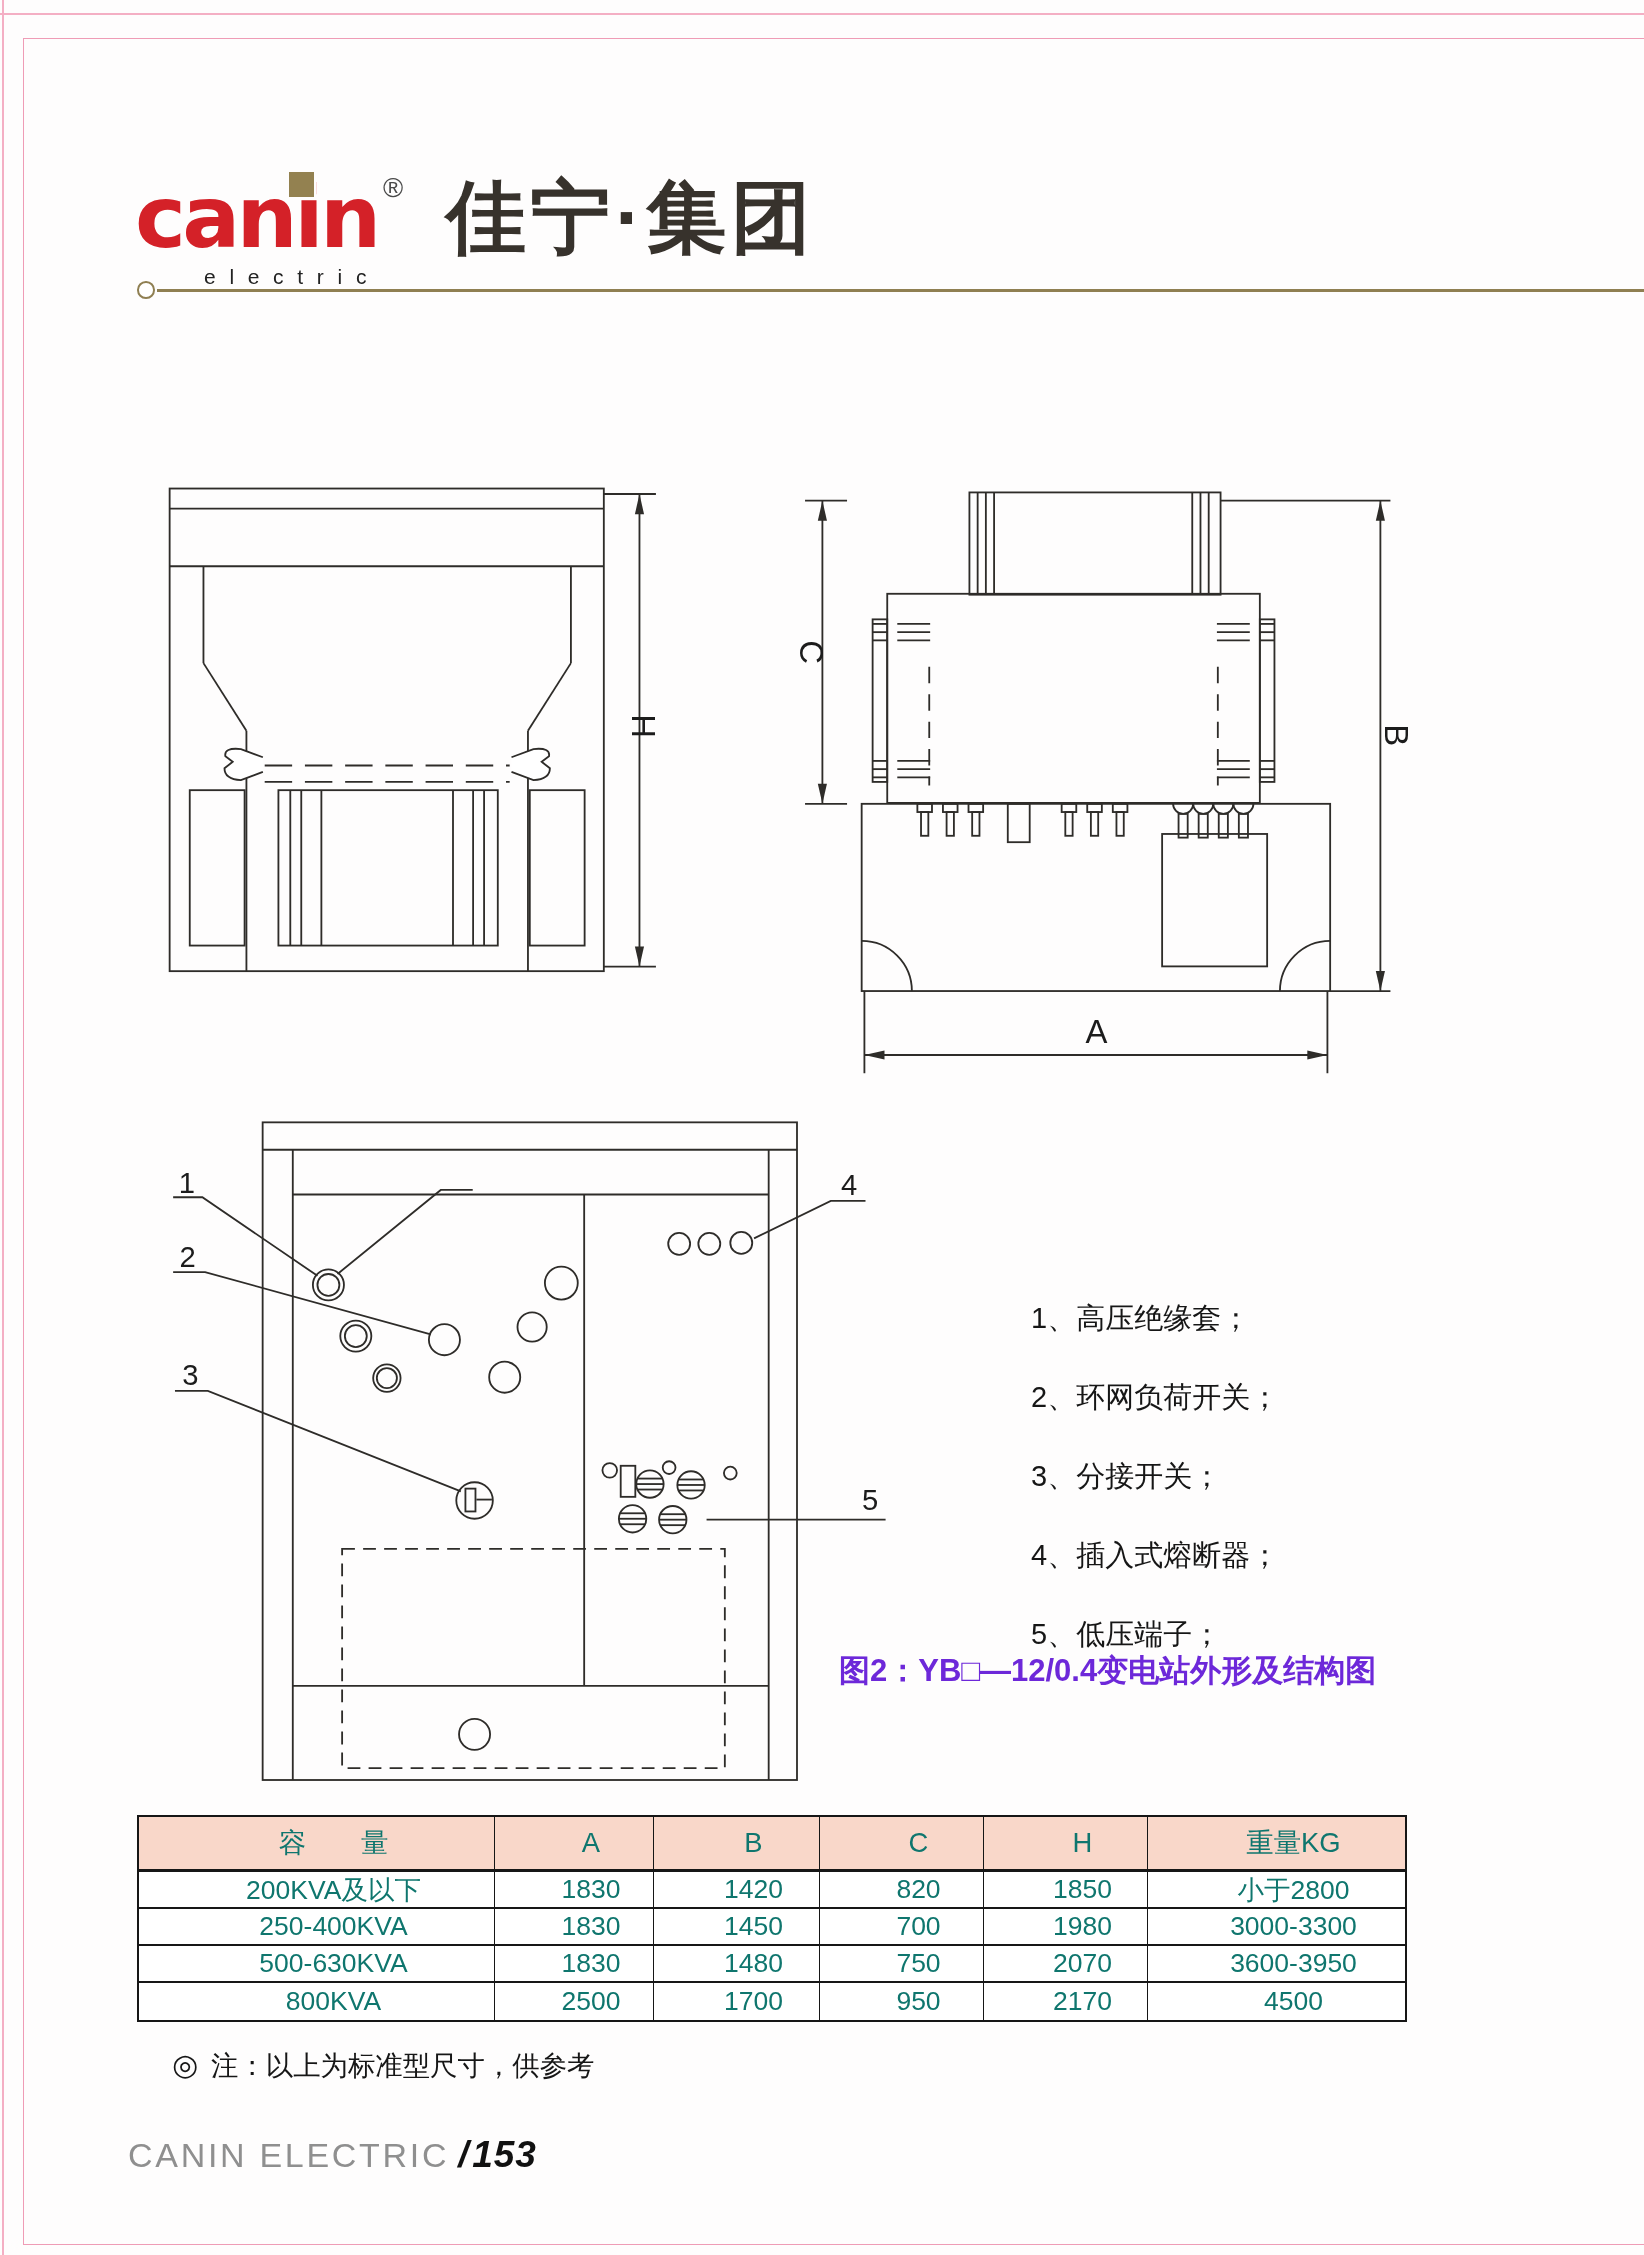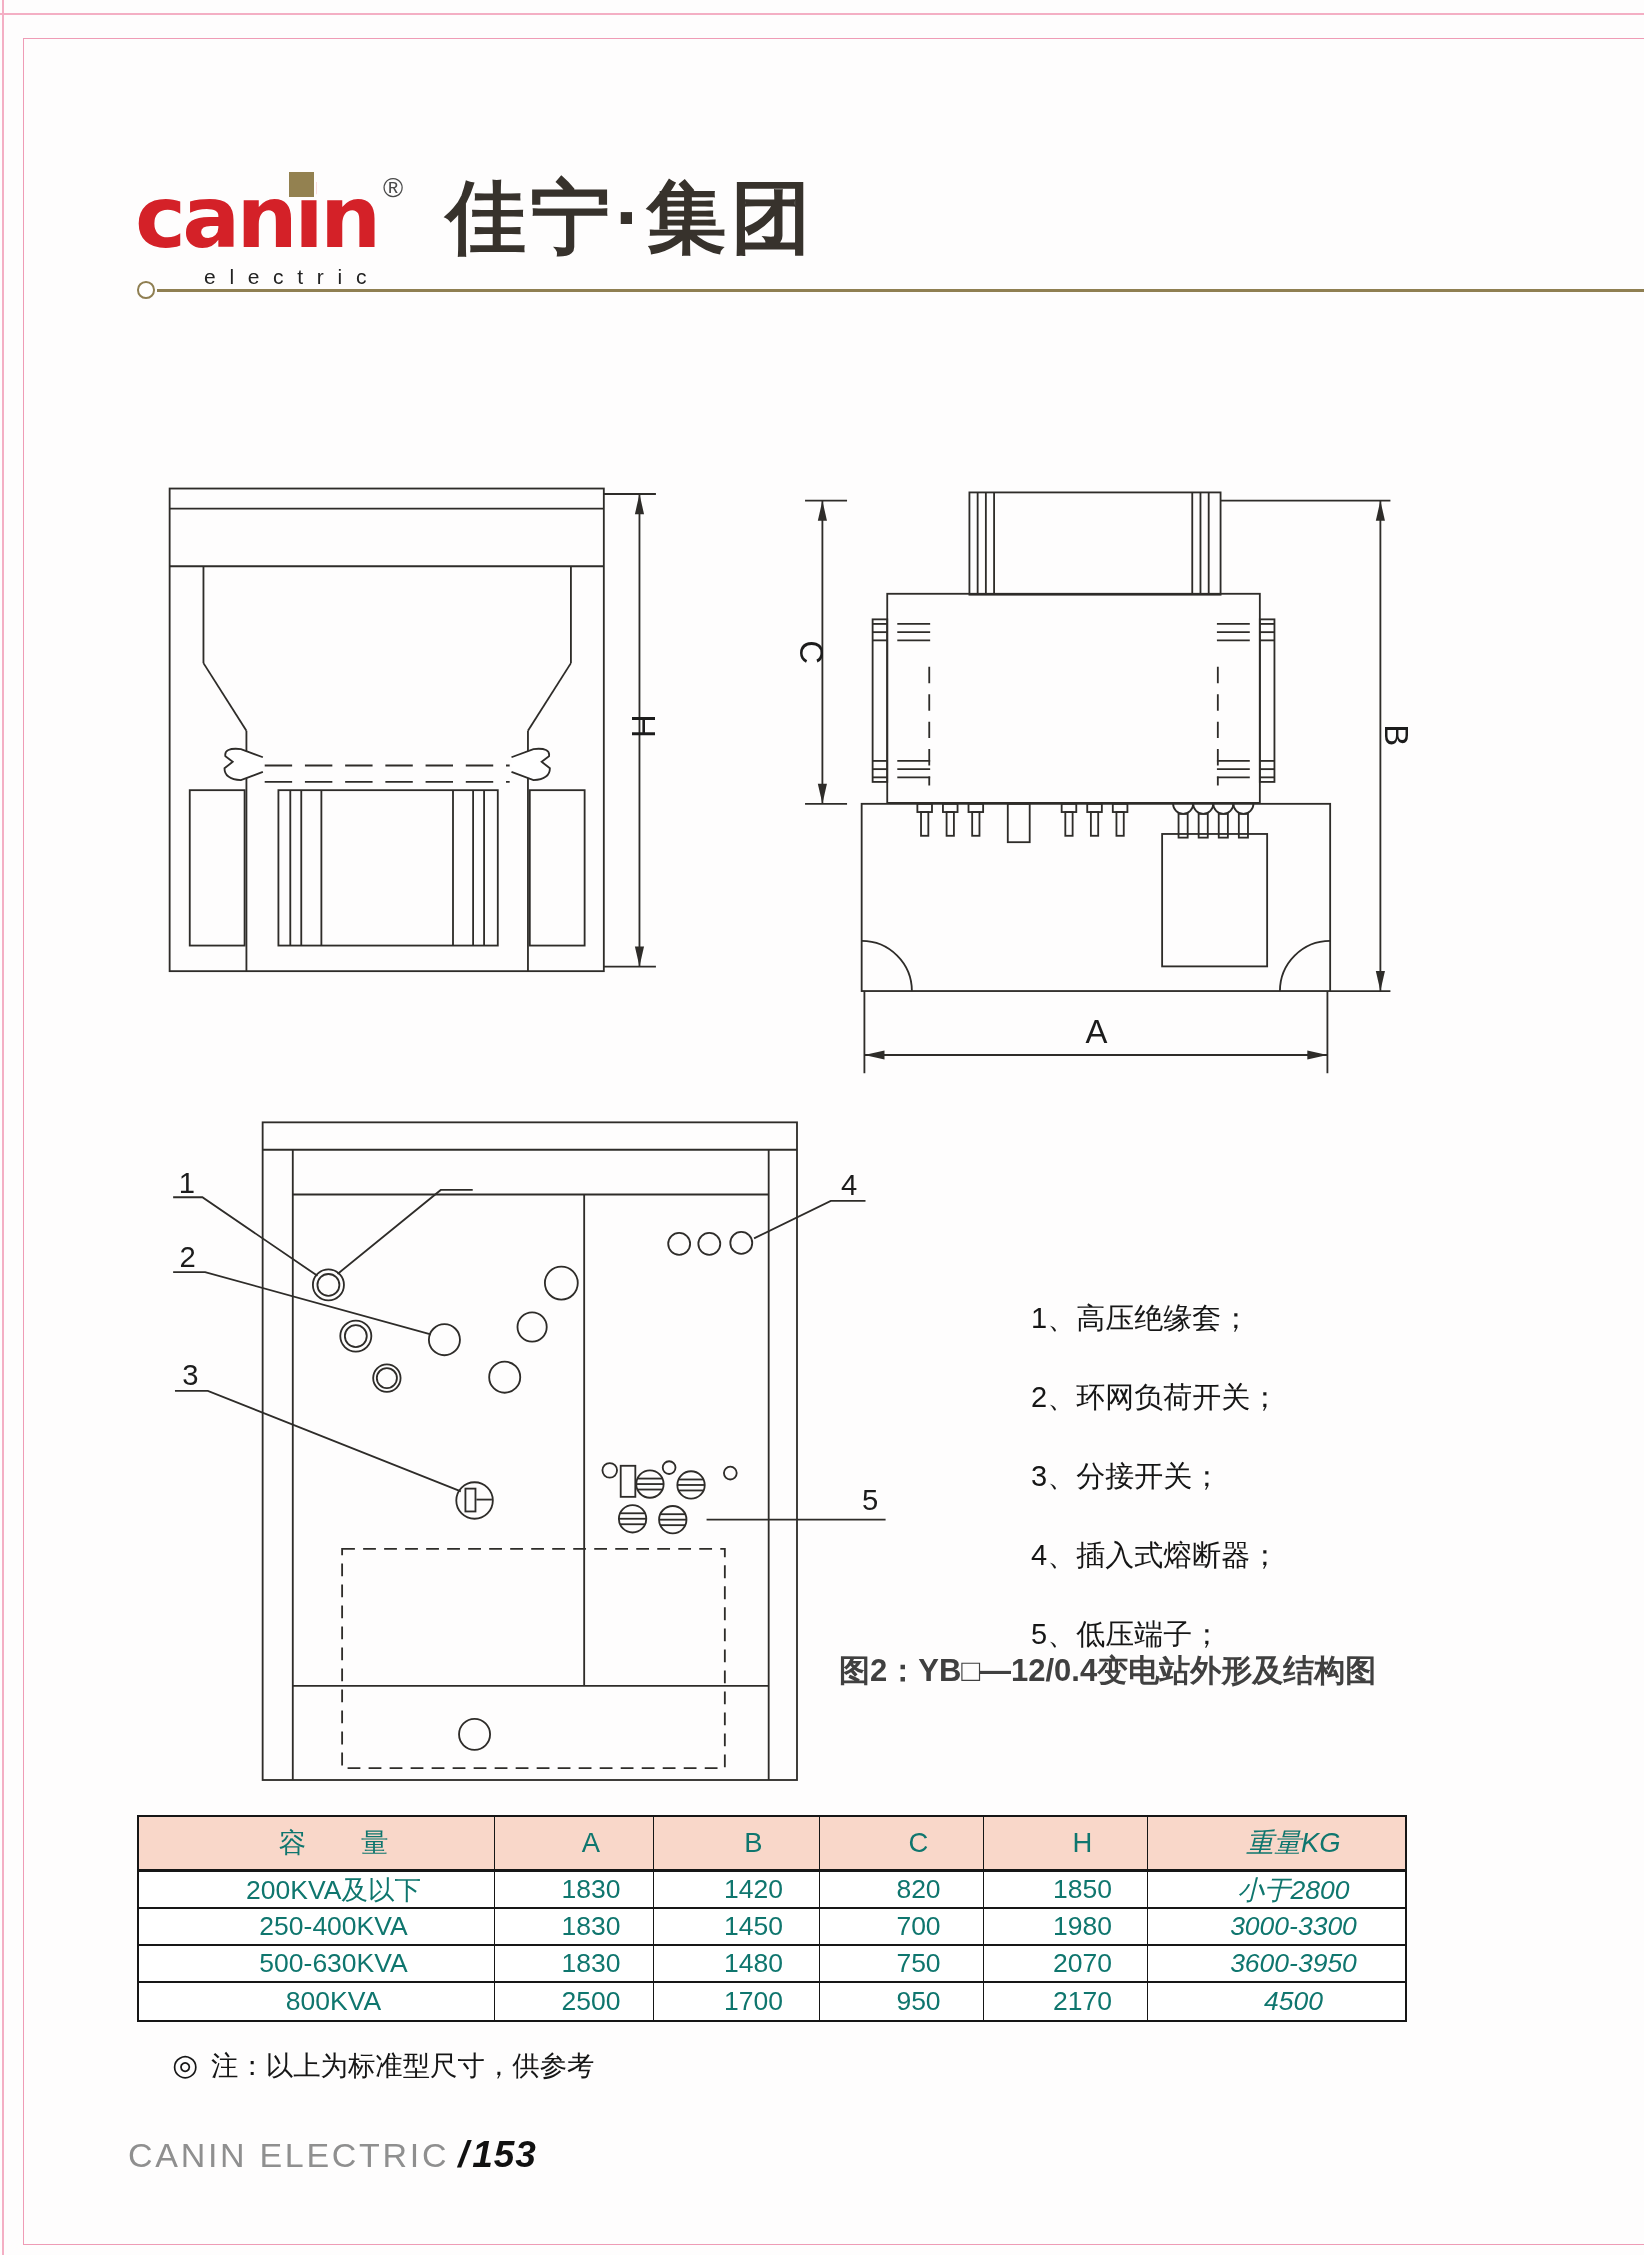--- a/index.html
+++ b/index.html
@@ -33,31 +33,31 @@
 
   
   svg{display:block;}
   .lineart{stroke:#2e2c29;stroke-width:2;fill:none;}
   .dimtext{font-family:"Liberation Sans","DejaVu Sans",sans-serif;font-size:36px;fill:#1c1c1c;}
   .callout{font-family:"Liberation Sans","DejaVu Sans",sans-serif;font-size:32px;fill:#1c1c1c;}
 
   
   .legend{left:1031px;top:1299px;width:475px;}
   .legend-item{font-size:29px;margin-bottom:39px;color:#161616;}
-  .fig-caption{left:839px;top:1650px;font-size:31px;font-weight:bold;color:#404040;}
+  .fig-caption{left:839px;top:1650px;font-size:31px;font-weight:bold;color:#6d28d9;}
 
   
   .spec-table{left:137px;top:1815px;display:grid;
     grid-template-columns:356px 159px 166px 164px 164px 257px;
     grid-template-rows:55px 37px 37px 37px 37px;
     border:2.7px solid #161616;background:#fff;}
   .cell{display:flex;align-items:center;justify-content:center;
     border-right:1.8px solid #161616;border-bottom:2.7px solid #161616;
     font-size:26.5px;color:#0f766e;white-space:nowrap;padding-left:34px;}
-  .cell.lastcol{border-right:none;font-style:italic;}
+  .cell.lastcol{border-right:none;}
   .cell.lastrow{border-bottom:none;}
   .cell.th{background:#f9d7c9;font-size:27.4px;border-bottom:3.7px solid #161616;}
 
   
   .note{left:133px;top:2047px;font-size:27.4px;color:#161616;margin-left:39px;}
   .note .sym{font-size:30px;margin-right:12.8px;}
   .footer{left:128px;top:2134px;font-size:34px;}
   .footer .company{color:#8f8f8f;letter-spacing:2.7px;}
   .footer .sep{color:#111;font-weight:bold;font-style:italic;font-size:37px;margin:0 3.7px 0 9.1px;}
   .footer .pageno{color:#111;font-weight:bold;font-style:italic;font-size:37px;letter-spacing:0.9px;}

